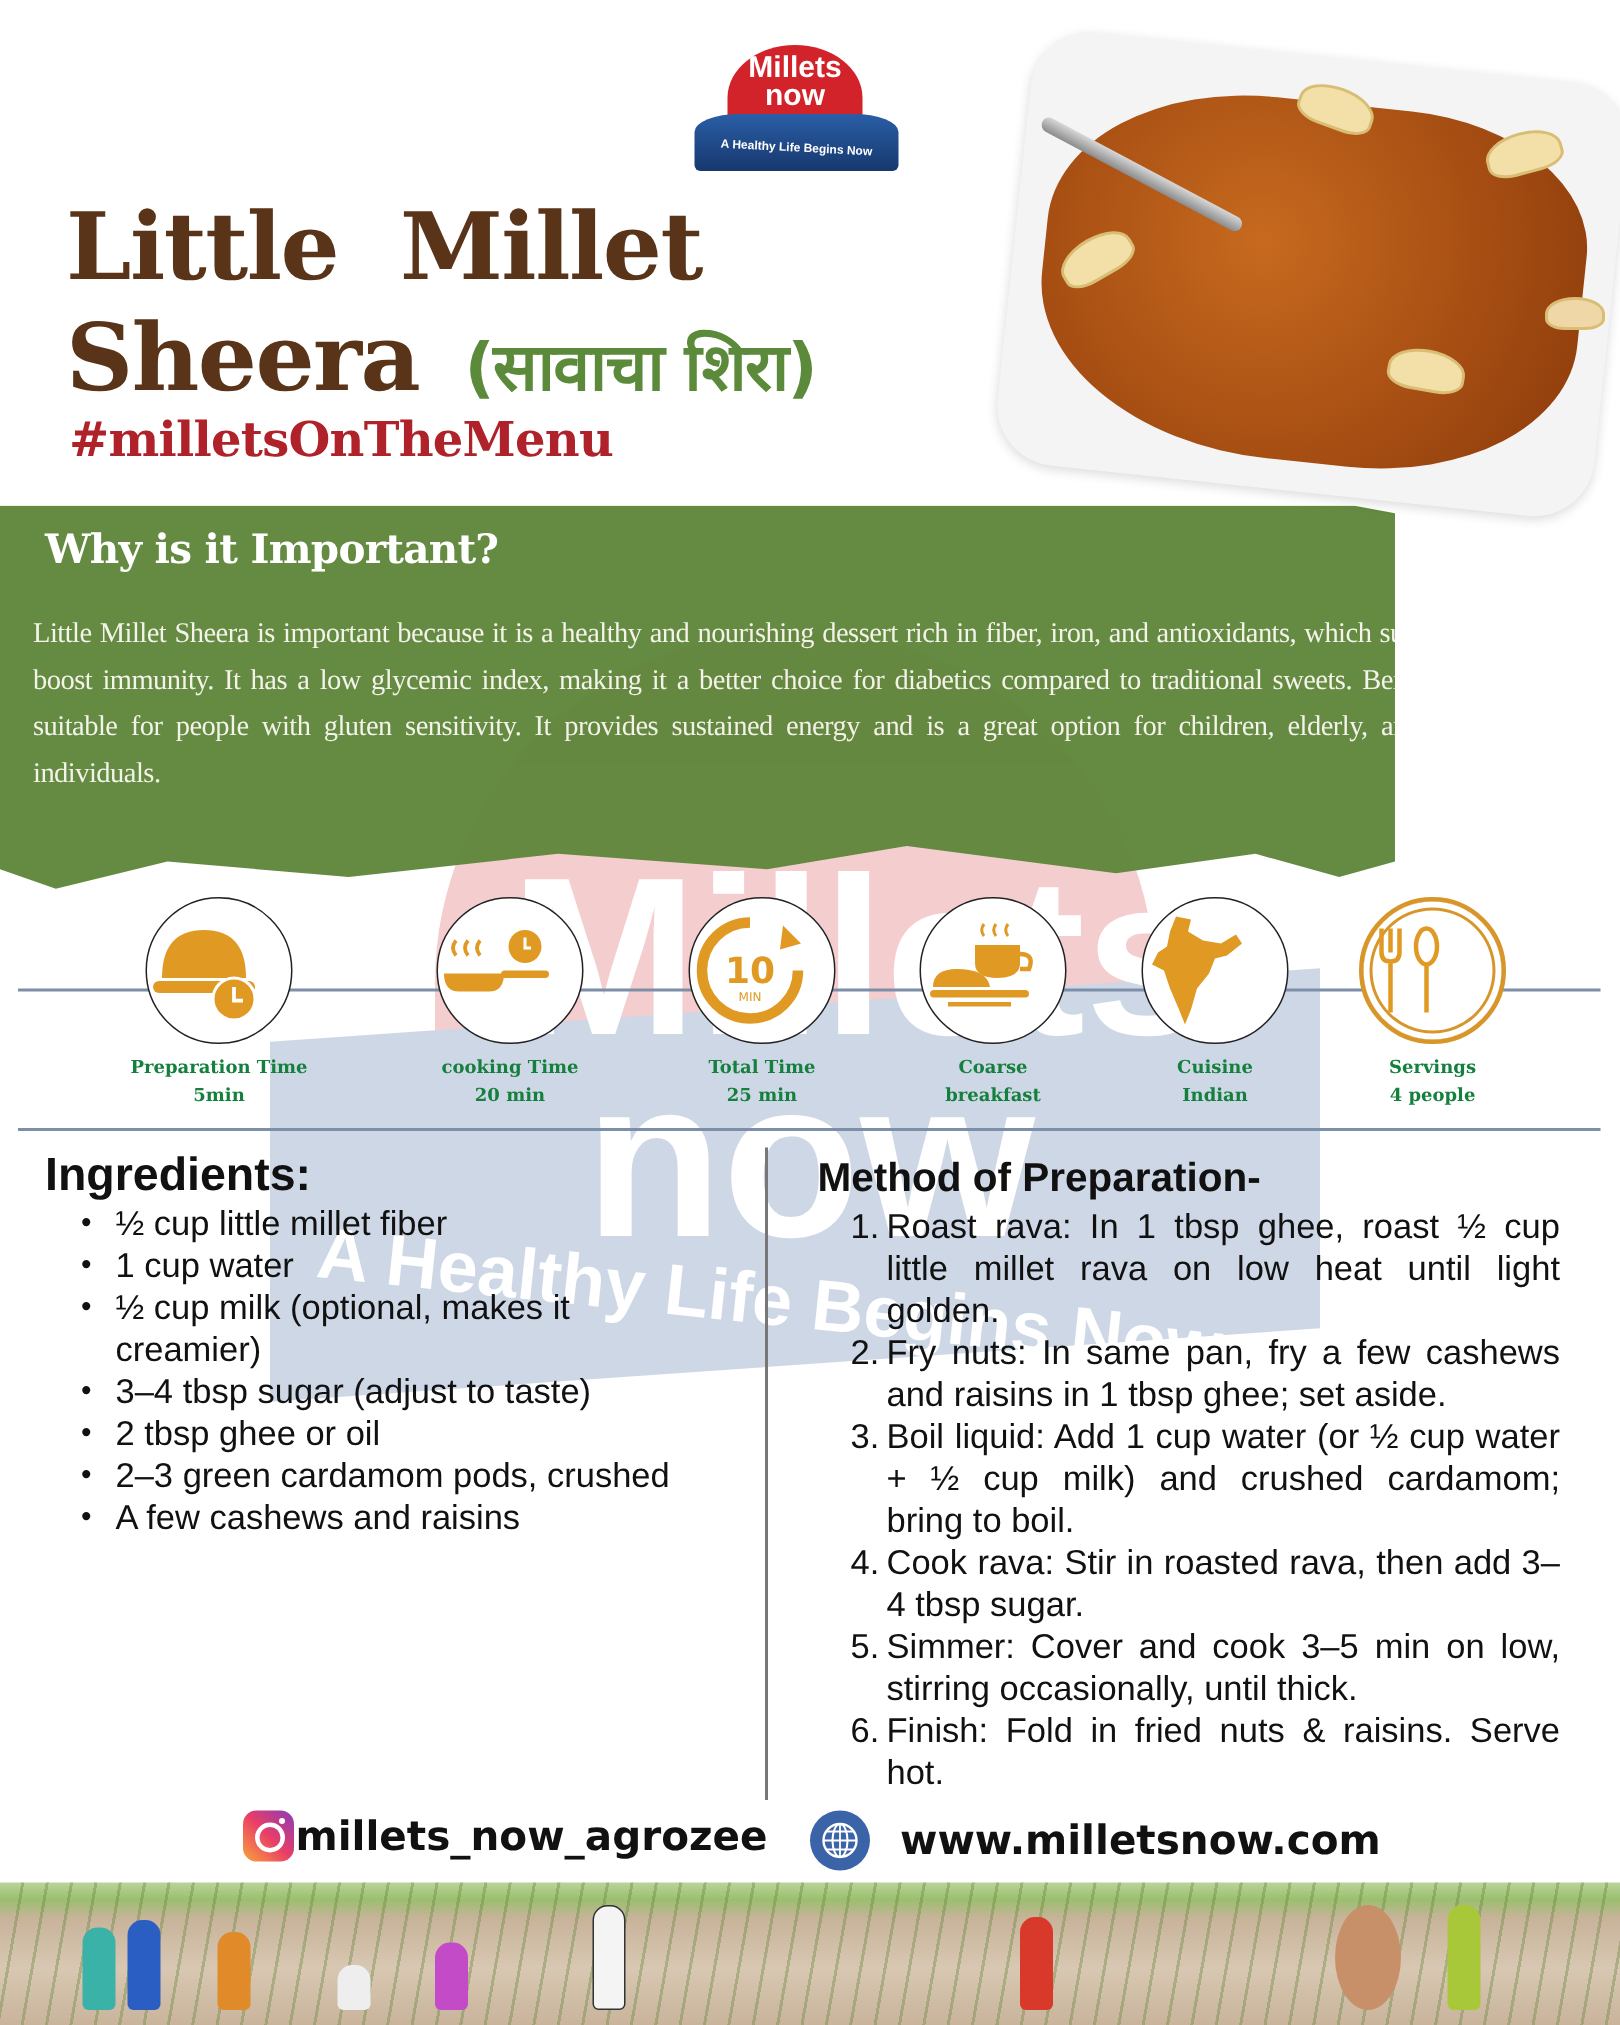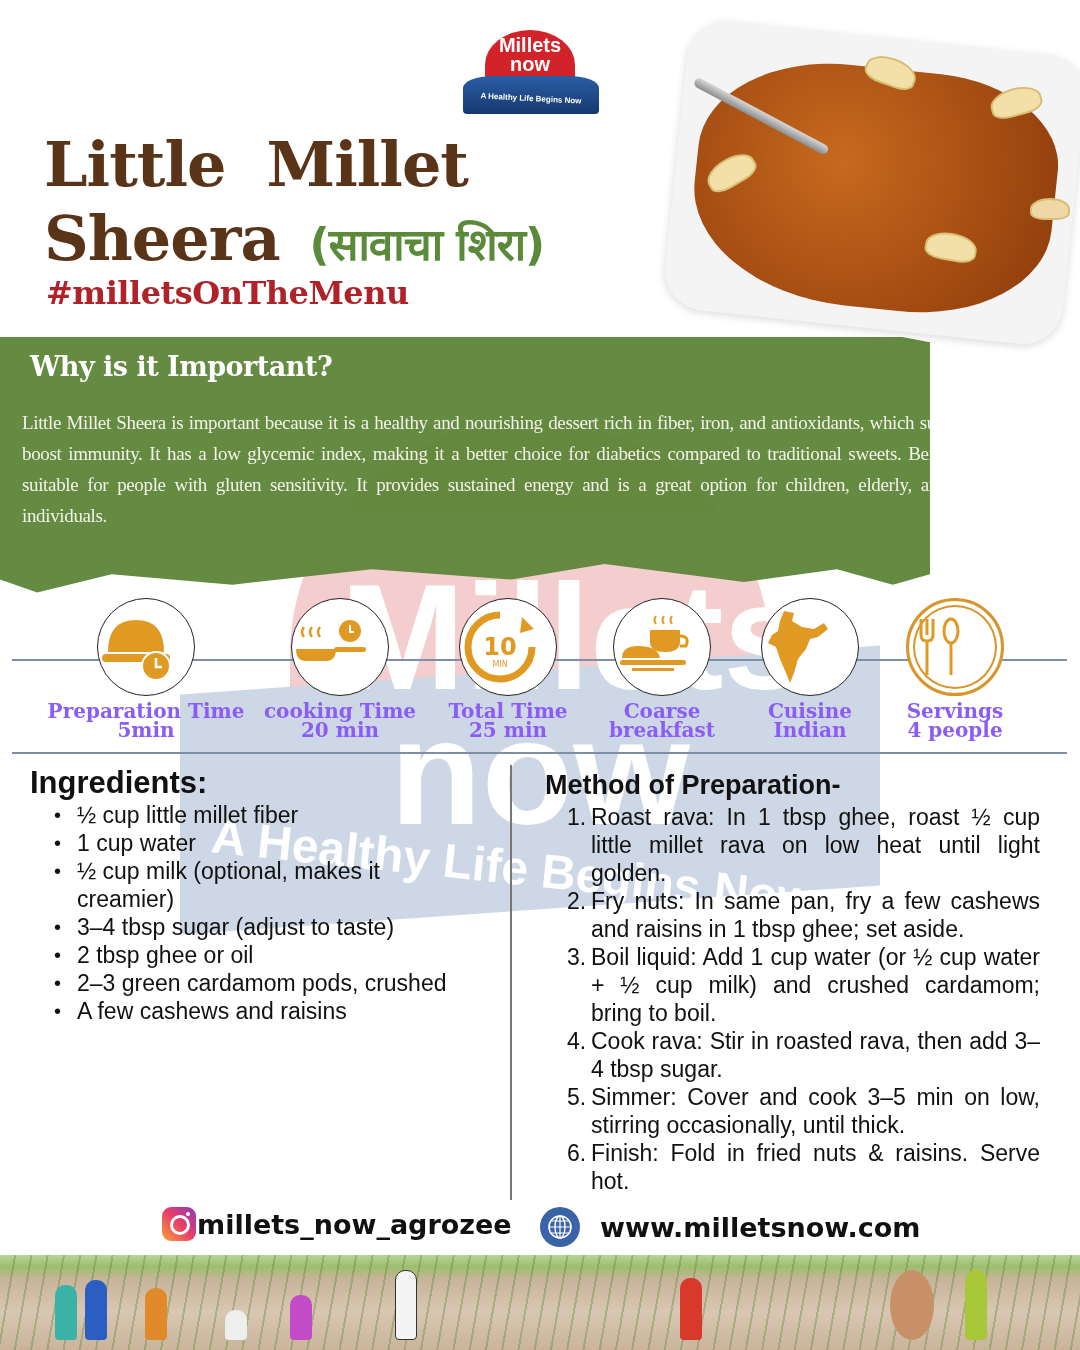--- a/index.html
+++ b/index.html
@@ -34,21 +34,21 @@
   .banner { position: absolute; left: 0; top: 337px; width: 930px; height: 258px; background: #5f863a; z-index: 2; clip-path: polygon(0 0, 97% 0, 100% 2%, 100% 92%, 96% 96%, 90% 90%, 80% 95%, 65% 88%, 55% 94%, 40% 90%, 25% 96%, 12% 92%, 4% 99%, 0 94%); opacity: 0.96; }
   .banner h2 { position: absolute; left: 30px; top: 14px; font-family: "DejaVu Serif", serif; font-weight: bold; font-size: 27px; color: #ffffff; letter-spacing: -0.5px; }
   .banner p { position: absolute; left: 22px; top: 70px; width: 1056px; font-family: Liberation Serif, serif; font-size: 19px; line-height: 31px; color: #f3f3ea; text-align: justify; letter-spacing: -0.35px; }
 
   
   .info-line { position: absolute; left: 12px; width: 1055px; height: 2px; background: #7d8fa8; z-index: 2; }
   .info-row { position: absolute; left: 0; top: 598px; width: 1080px; height: 150px; z-index: 3; }
   .info-item { position: absolute; top: 0; width: 200px; text-align: center; }
   .icon-circle { width: 98px; height: 98px; margin: 0 auto; border-radius: 50%; border: 1.5px solid #222; background: #fff; display: flex; align-items: center; justify-content: flex-start; }
   .icon-circle.gold { border: 3px solid #d7952a; box-shadow: inset 0 0 0 4px #fff, inset 0 0 0 6px #d7952a; }
-  .info-label { margin-top: 6px; font-family: "DejaVu Serif", serif; font-weight: bold; color: #8b5cf6; font-size: 20px; line-height: 19px; }
+  .info-label { margin-top: 6px; font-family: "DejaVu Serif", serif; font-weight: bold; color: #15803d; font-size: 12px; line-height: 19px; }
 
   
   .col-divider { position: absolute; left: 510px; top: 765px; width: 1.5px; height: 435px; background: #777; z-index: 3; }
   .ingredients { position: absolute; left: 30px; top: 765px; width: 470px; z-index: 3; }
   .ingredients h3 { font-family: "Liberation Sans", sans-serif; font-weight: bold; font-size: 31px; color: #111; margin-bottom: 0; }
   .ingredients ul { list-style: none; margin-left: 24px; }
   .ingredients li { position: relative; padding-left: 23px; font-family: "Liberation Sans", sans-serif; font-size: 23px; line-height: 28px; color: #111; }
   .ingredients li::before { content: "•"; position: absolute; left: 0; top: 0; font-size: 20px; }
 
   .method { position: absolute; left: 545px; top: 770px; width: 495px; z-index: 3; }

